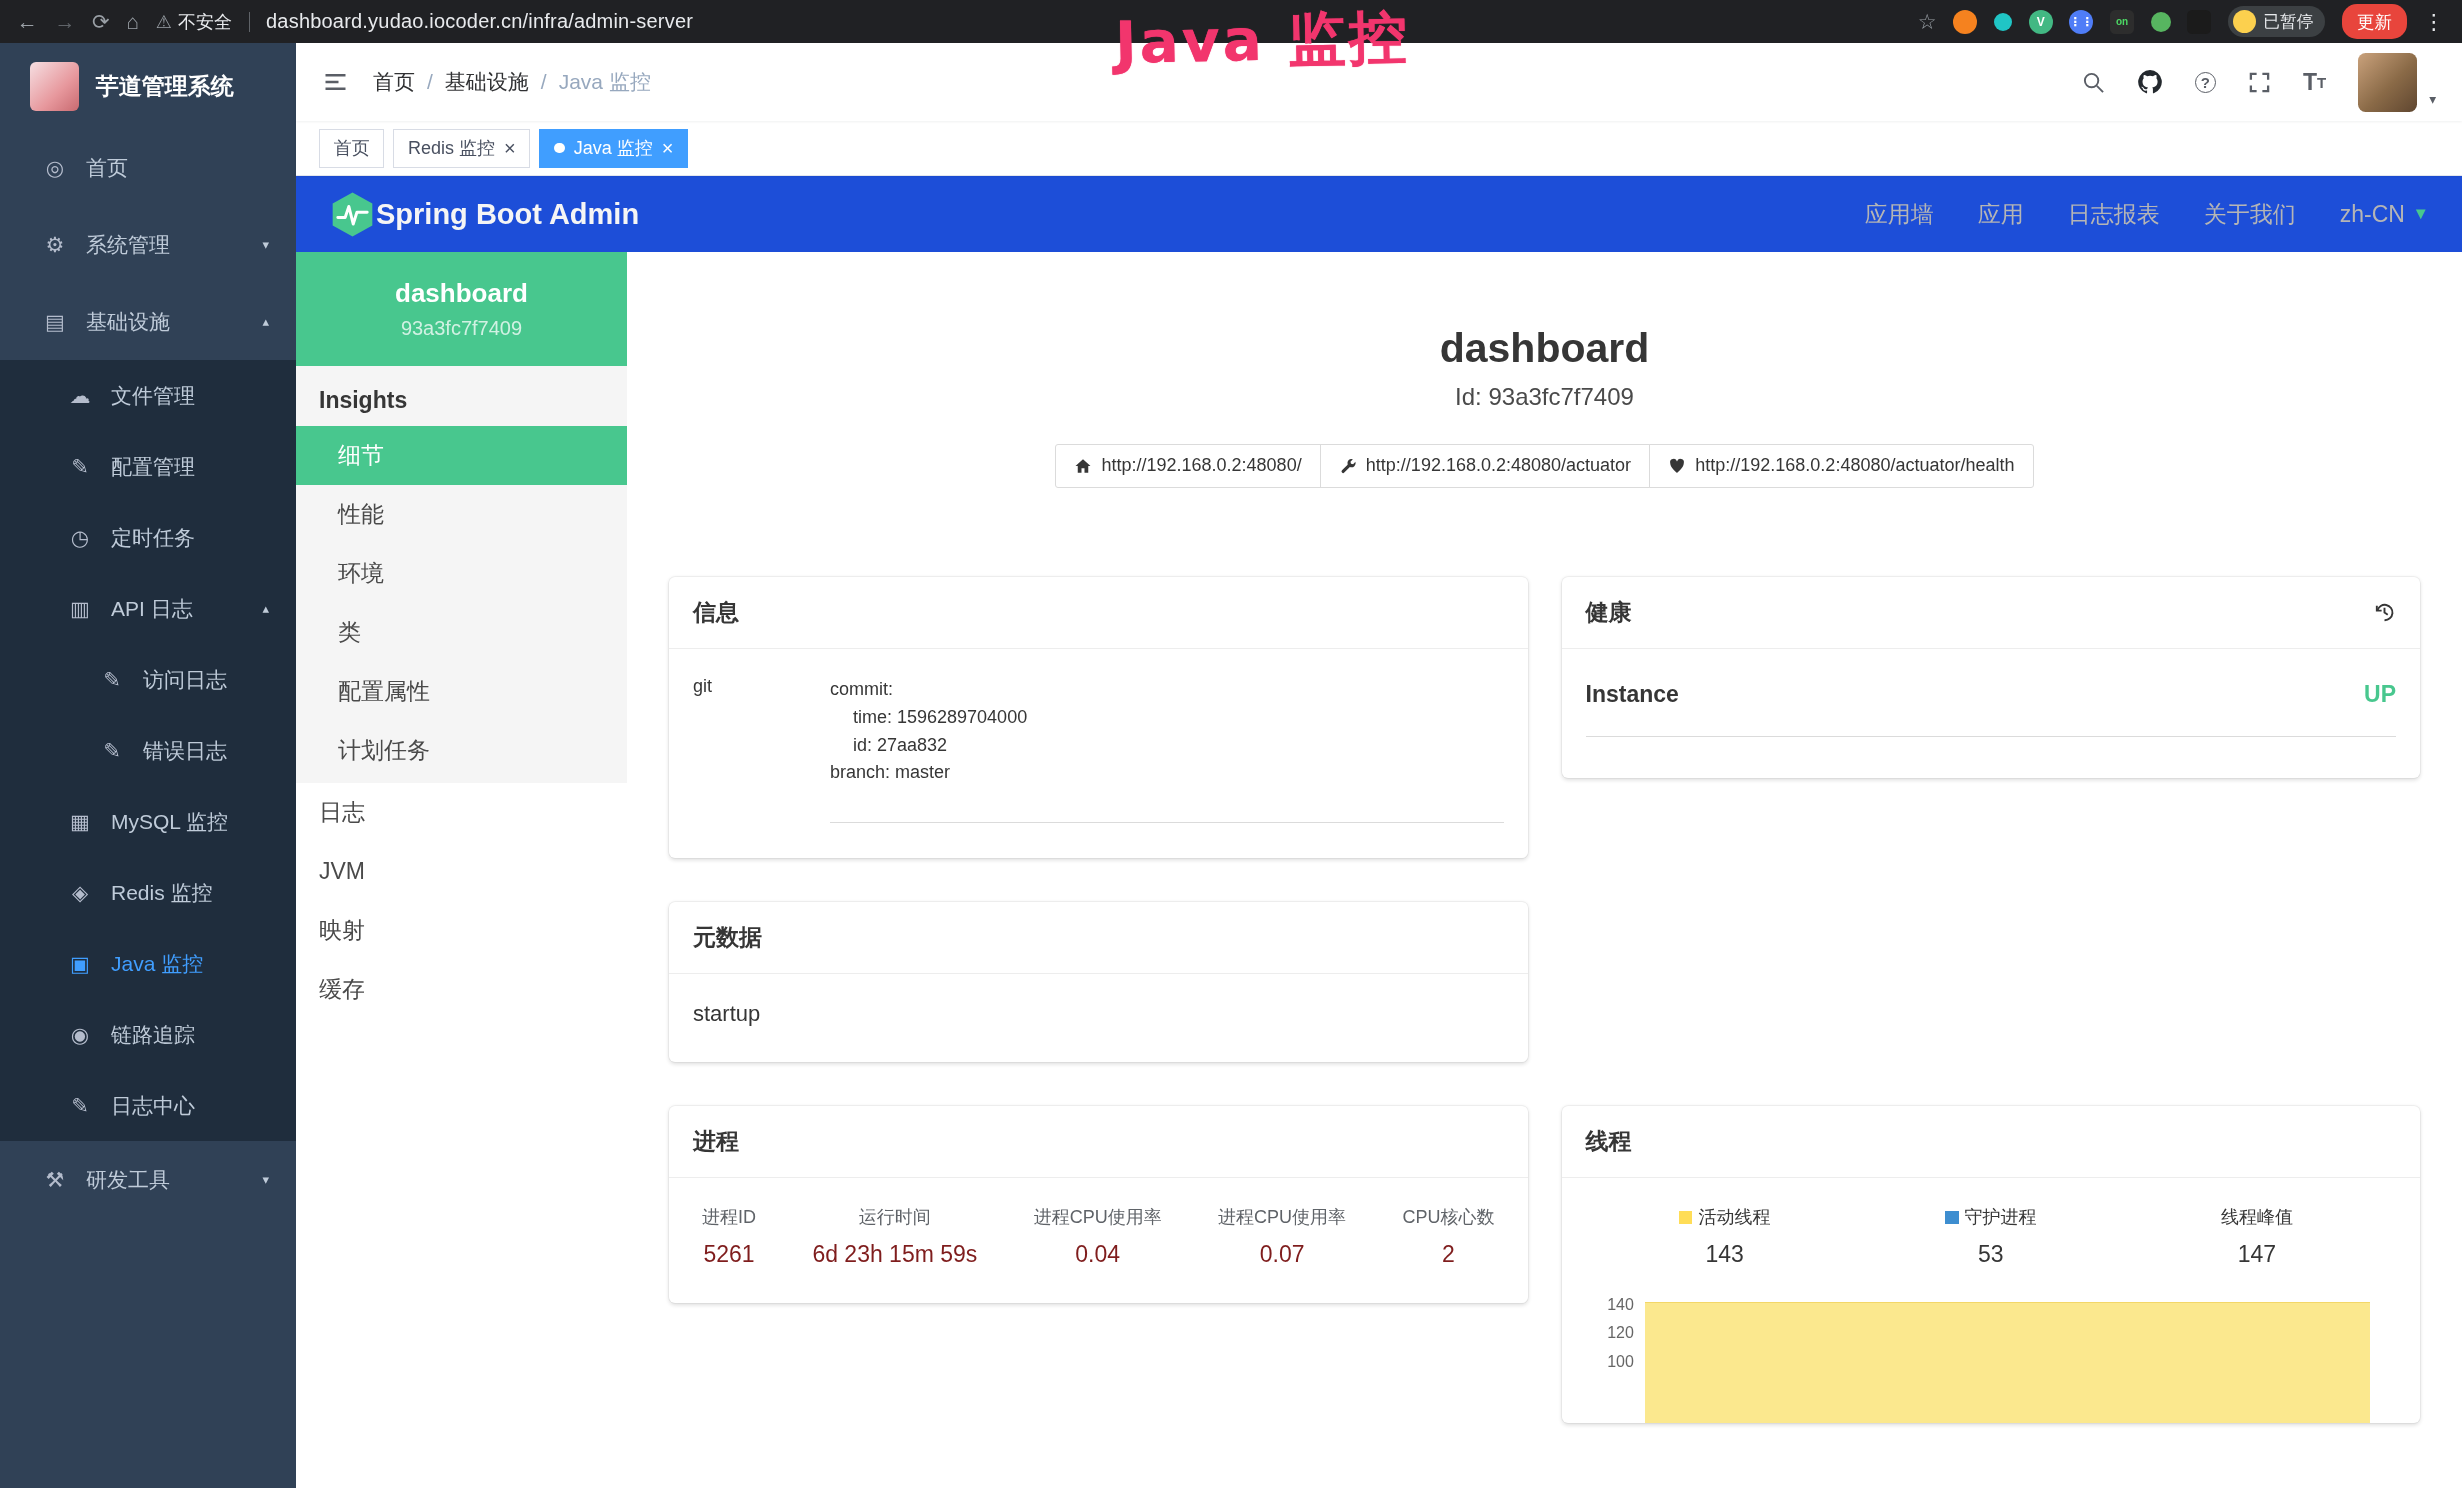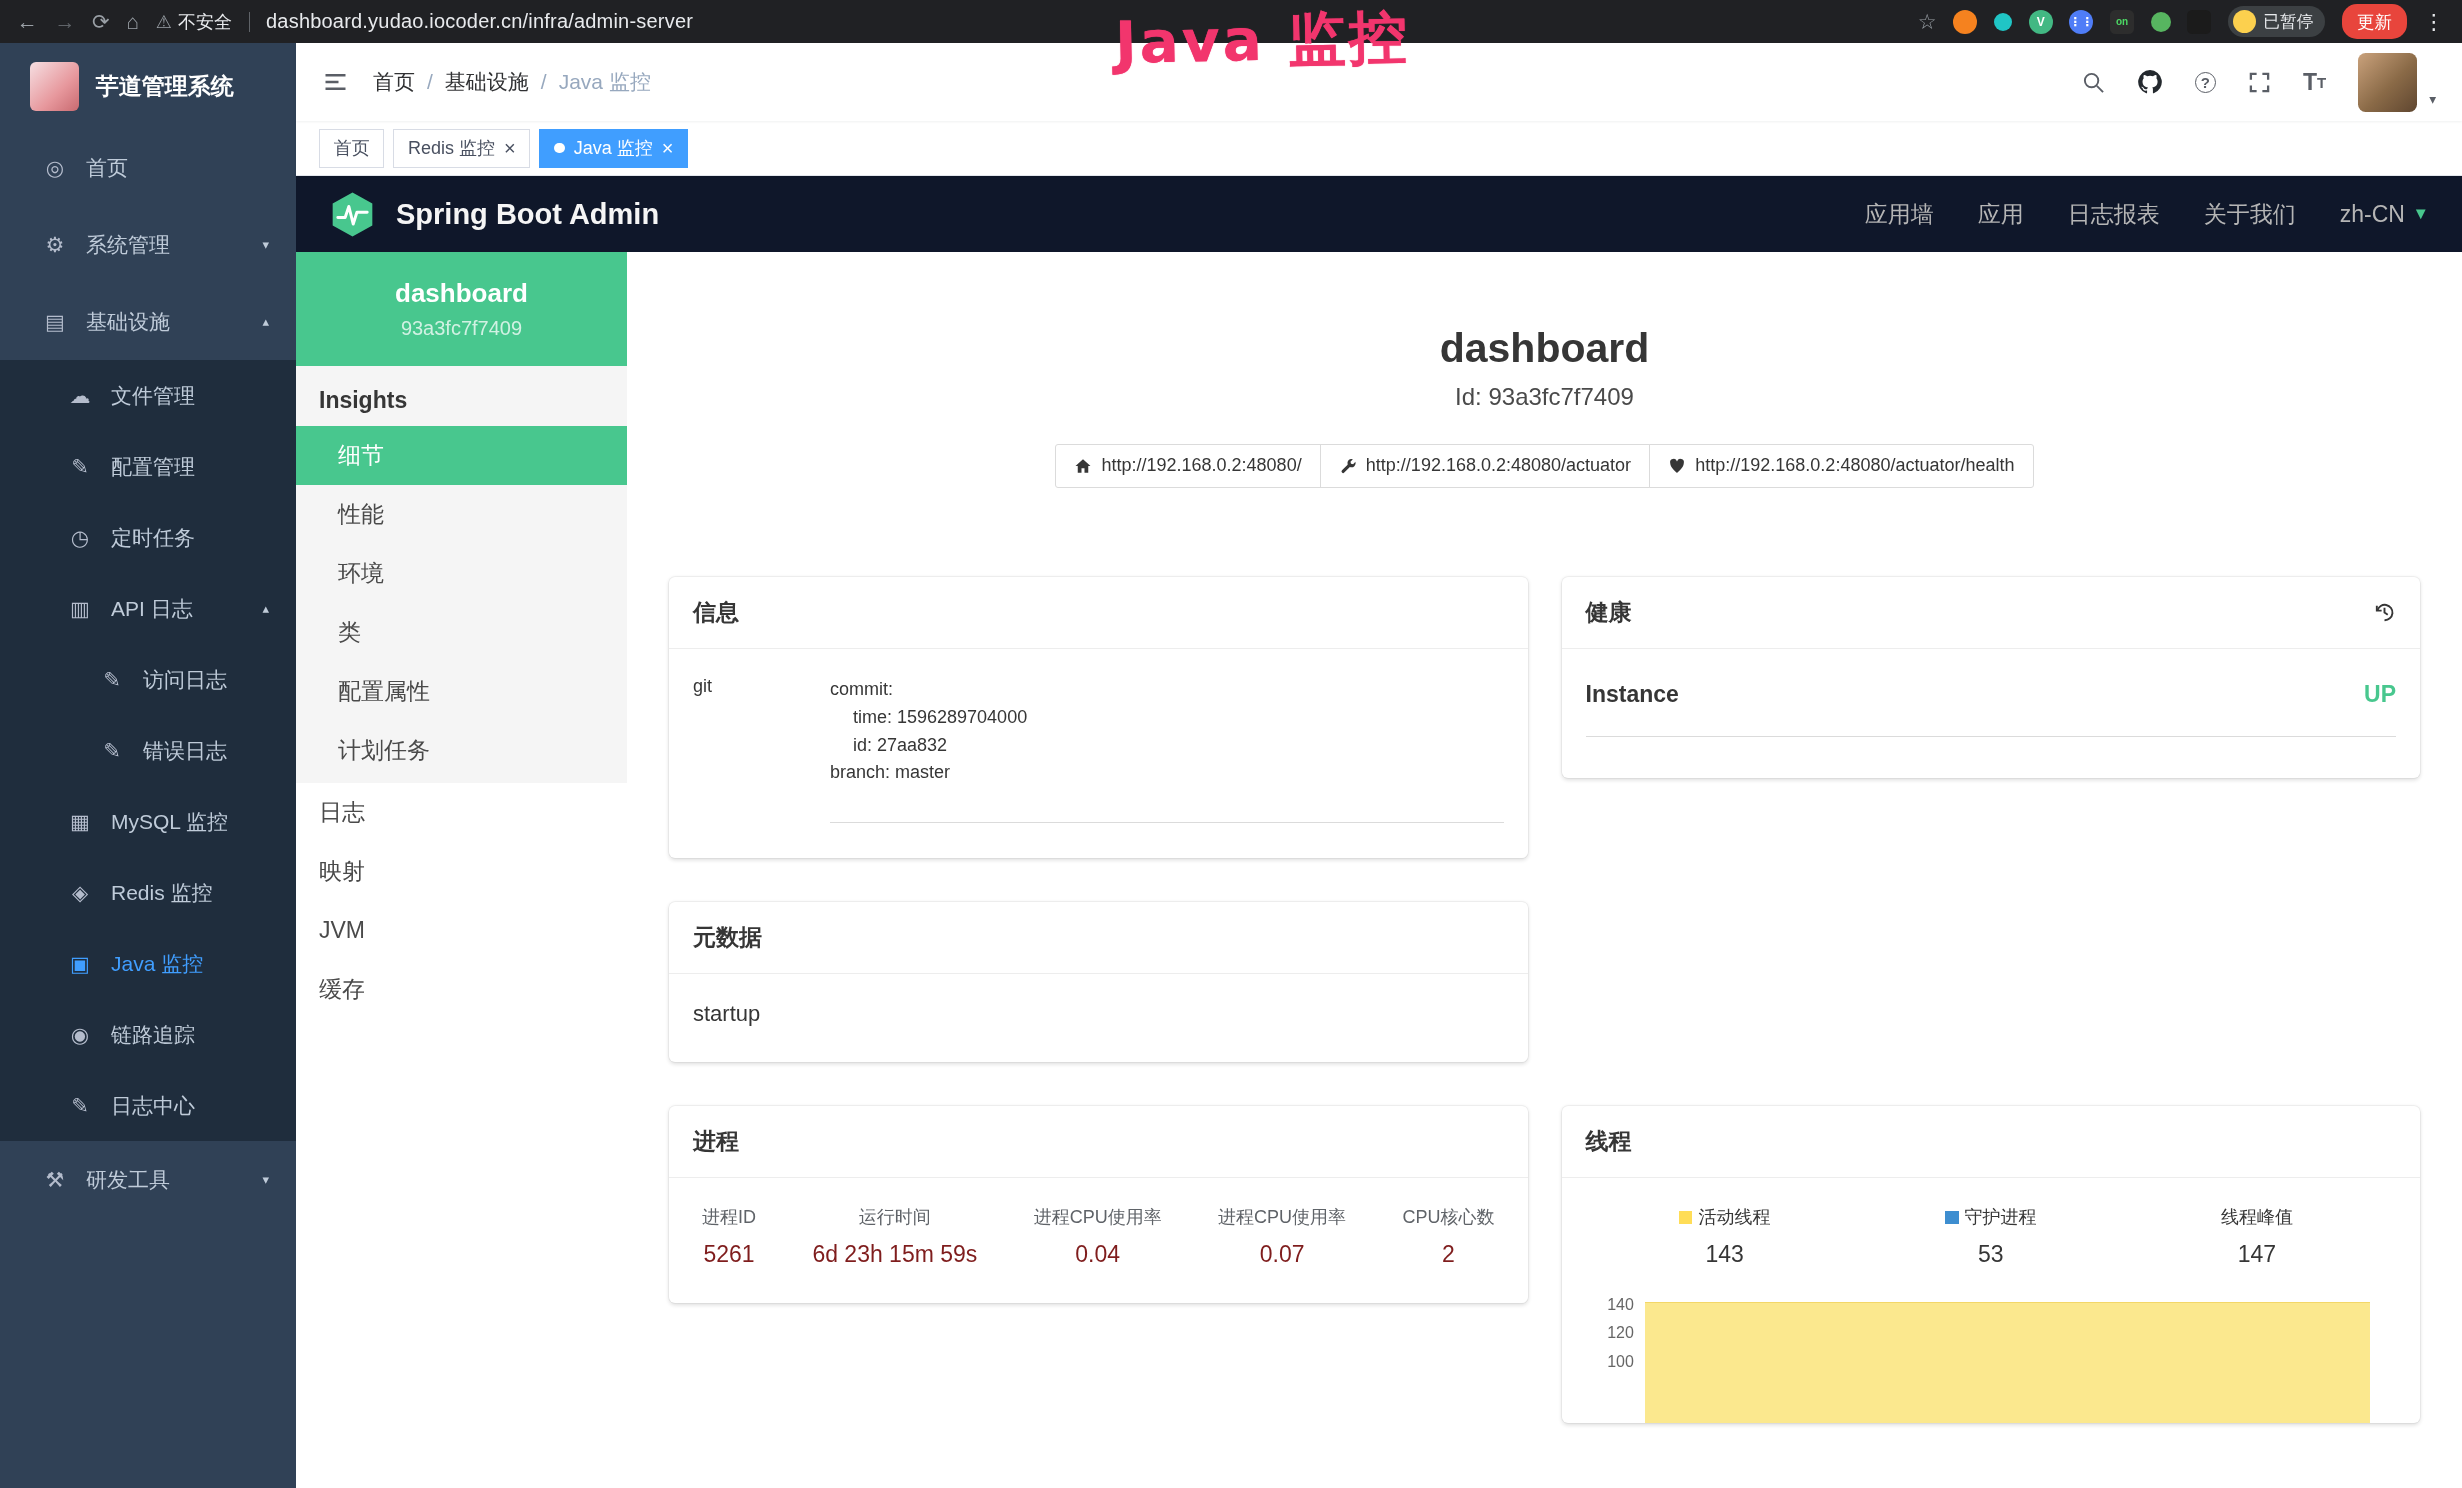--- a/index.html
+++ b/index.html
@@ -65,21 +65,21 @@
 
   .tags-bar { height:55px; background:#fff; border-bottom:0.8px solid #e4e7ed; box-shadow:0 0.8px 2.3px rgba(0,0,0,.08);
     display:flex; align-items:center; padding:0 23px; gap:9px; flex:none; position:relative; z-index:2; }
   .tag { height:39px; border:0.8px solid #d8dce5; background:#fff; color:#495060; font-size:18px;
     display:flex; align-items:center; padding:0 13.7px; gap:9px; cursor:pointer; }
   .tag.active { background:#409eff; border-color:#409eff; color:#fff; }
   .tag-dot { width:10.6px; height:10.6px; border-radius:50%; background:#fff; }
   .tag-close { font-size:20px; line-height:1; }
 
   
-  .sba-header { height:76px; background:#0f172a; display:flex; align-items:center; padding:0 33px; gap:20px; flex:none; }
+  .sba-header { height:76px; background:#1d4ed8; display:flex; align-items:center; padding:0 33px; flex:none; }
   .sba-logo { width:47px; height:47px; flex:none; cursor:pointer; }
   .sba-brand { color:#f5f5f5; font-size:29px; font-weight:bold; cursor:pointer; }
   .sba-nav { margin-left:auto; display:flex; align-items:center; gap:44px; font-size:23px; color:#b5b5b5; }
   .sba-nav-item { cursor:pointer; }
   .sba-locale { cursor:pointer; display:flex; align-items:center; gap:7.6px; }
   .locale-caret { color:#48c78e; font-size:16.7px; }
 
   .sba-body { flex:1; display:flex; overflow:hidden; }
   .sba-side { width:331px; flex:none; background:#fff; overflow:hidden; }
   .inst-block { height:114px; background:#48c78e; color:#fff; display:flex; flex-direction:column;
@@ -341,22 +341,22 @@
       <div class="side-group">
         <div class="menu-label">Insights</div>
         <div class="side-item active">细节</div>
         <div class="side-item">性能</div>
         <div class="side-item">环境</div>
         <div class="side-item">类</div>
         <div class="side-item">配置属性</div>
         <div class="side-item">计划任务</div>
       </div>
       <div class="side-root-item">日志</div>
+      <div class="side-root-item">JVM</div>
       <div class="side-root-item">映射</div>
-      <div class="side-root-item">JVM</div>
       <div class="side-root-item">缓存</div>
     </div>
 
     <div class="sba-main">
       <div class="c-title">dashboard</div>
       <div class="c-id">Id: 93a3fc7f7409</div>
 
       <div class="links-row">
         <span class="link-btn">
           <svg width="18" height="18" viewBox="0 0 24 24">

